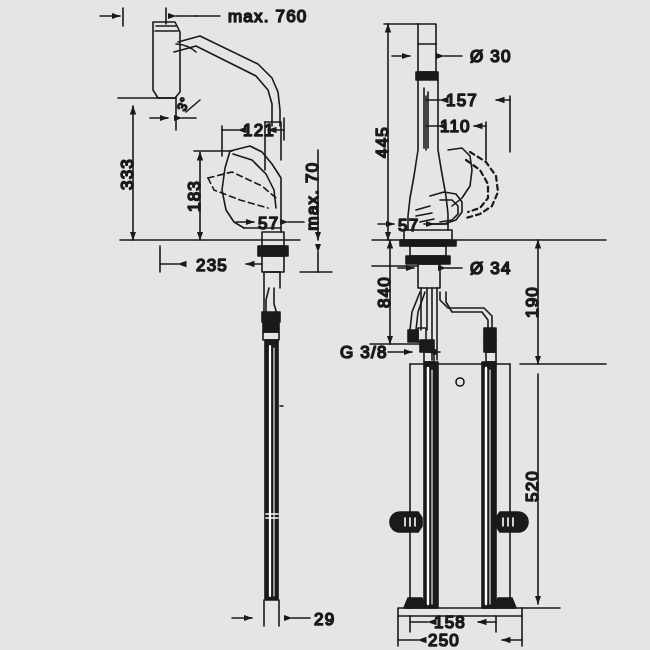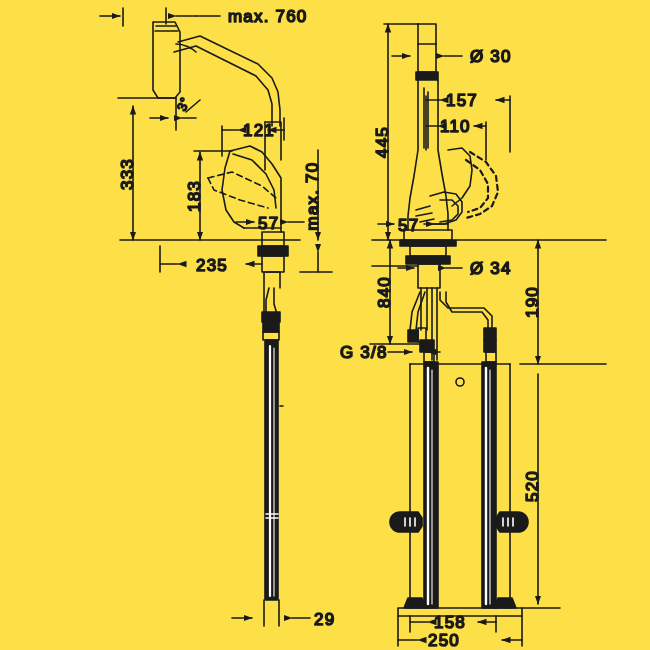--- a/index.html
+++ b/index.html
@@ -1,18 +1,18 @@
 <!DOCTYPE html>
 <html><head>
 <meta charset="utf-8">
 <style>
   html,body{margin:0;padding:0;background:#ffffff;}
   body{width:650px;height:650px;overflow:hidden;
        font-family:"Liberation Sans", sans-serif;}
-  #stage{position:relative;width:650px;height:650px;background:#fde047;text-decoration:underline;}
+  #stage{position:relative;width:650px;height:650px;background:#e5e5e5;text-decoration:underline;}
   svg{display:block;}
   .dimtext{font-family:"Liberation Sans", sans-serif;font-size:17px;fill:#1a1a1a;letter-spacing:1.2px;}
   .dimtext.small{font-size:13px;letter-spacing:0.6px;}
 </style>
 </head>
 <body>
 
 <div id="stage">
 <svg width="650" height="650" viewBox="0 0 650 650">
   <defs>

